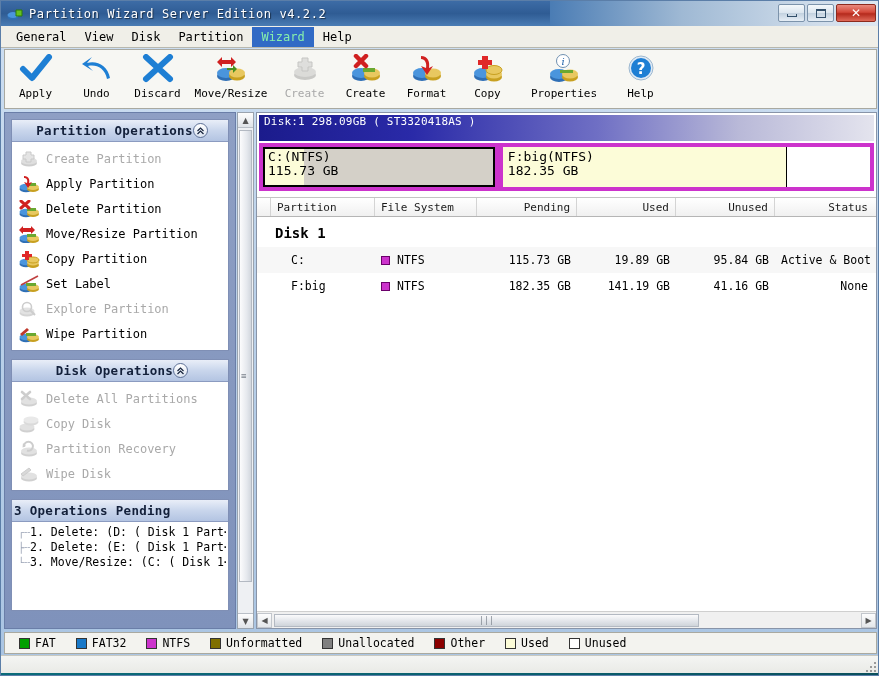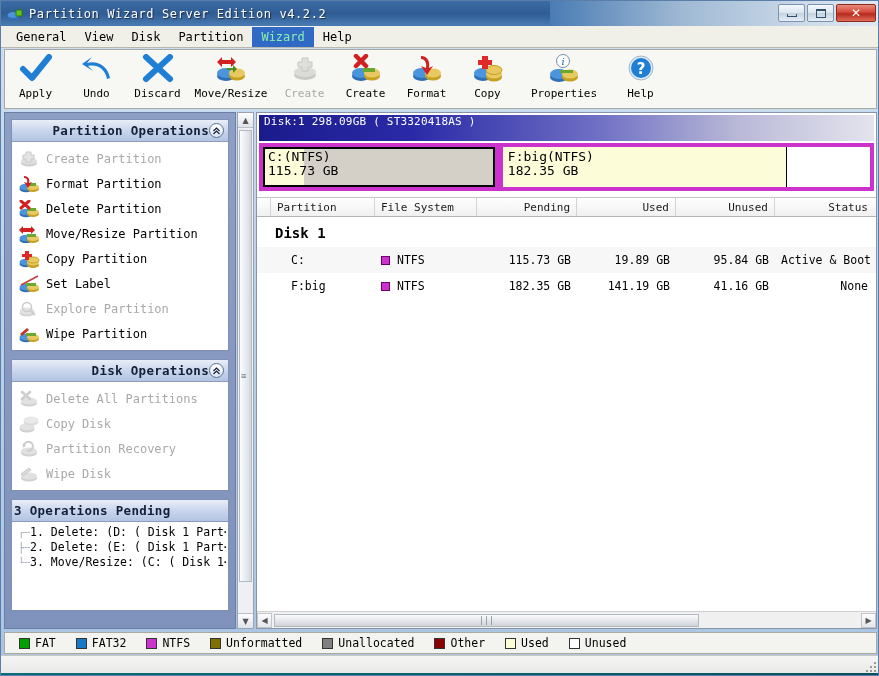--- a/index.html
+++ b/index.html
@@ -103,21 +103,21 @@
     position: absolute; left: 3px; top: 111px; width: 232px; height: 517px;
     background: linear-gradient(180deg,#8e9fc4 0%,#7f92bb 100%);
     border: 1px solid #6a7ea8;
     padding: 6px;
     overflow: hidden;
   }
   .panel { background: #ffffff; border: 1px solid #7f8fb5; margin-bottom: 8px; }
   .panel-header {
     height: 22px;
     background: linear-gradient(180deg,#e9eef8 0%,#c9d6ec 50%,#b3c4e2 100%);
-    display: flex; align-items: center; justify-content: flex-end;
+    display: flex; align-items: center; justify-content: center;
     padding: 0 4px 0 8px;
     border-bottom: 1px solid #8b9bc0;
   }
   .panel-title { font-size: 12.5px; font-weight: bold; color: #13203a; letter-spacing: .3px;}
   .collapse-btn {
     width: 15px; height: 15px; border-radius: 50%;
     border: 1px solid #5d7096; background: linear-gradient(180deg,#ffffff,#dbe4f2);
     display:flex; align-items:center; justify-content:center;
     font-size: 9px; color:#16233c; line-height:1;
     font-family:"DejaVu Sans", sans-serif;
@@ -439,21 +439,21 @@
           <span class="oicon">
             <svg width="22" height="18" viewBox="0 0 22 18">
                 <ellipse cx="8" cy="14" rx="6.5" ry="3.2" fill="#2f6fb5"></ellipse>
                 <ellipse cx="8" cy="12" rx="6.5" ry="3.2" fill="#4a95dd"></ellipse>
                 <ellipse cx="15" cy="14" rx="6" ry="3" fill="#c8a020"></ellipse>
                 <ellipse cx="15" cy="12" rx="6" ry="3" fill="#e8c860"></ellipse>
                 <path d="M9 8 L18 8 L18 11 L9 11 Z" fill="#6aa830"></path>
                 <path d="M6 1 C11 1 12 5 11 8 L14 7 L10 13 L6 7 L9 8 C10 4 8 3 6 3 Z" fill="#d02020"></path>
               </svg>
           </span>
-          <span class="olabel">Format Partition</span>
+          <span class="olabel">Apply Partition</span>
         </div>
 
         <div class="op-item">
           <span class="oicon">
             <svg width="22" height="18" viewBox="0 0 22 18">
                 <ellipse cx="8" cy="14" rx="6.5" ry="3.2" fill="#2f6fb5"></ellipse>
                 <ellipse cx="8" cy="12" rx="6.5" ry="3.2" fill="#4a95dd"></ellipse>
                 <ellipse cx="15" cy="14" rx="6" ry="3" fill="#c8a020"></ellipse>
                 <ellipse cx="15" cy="12" rx="6" ry="3" fill="#e8c860"></ellipse>
                 <path d="M9 8 L18 8 L18 11 L9 11 Z" fill="#6aa830"></path>

